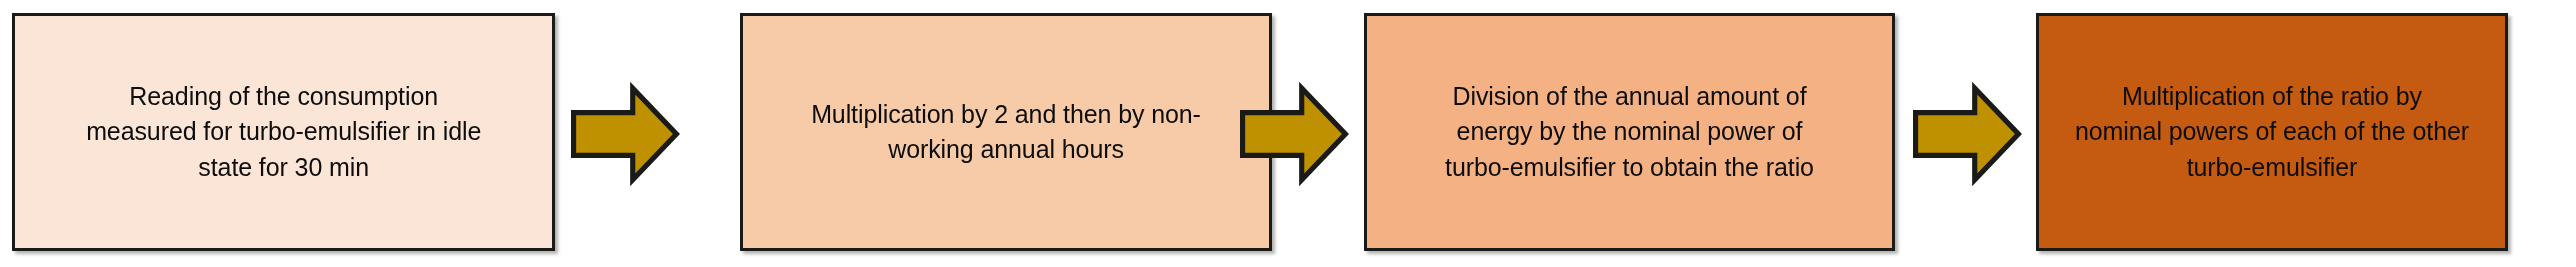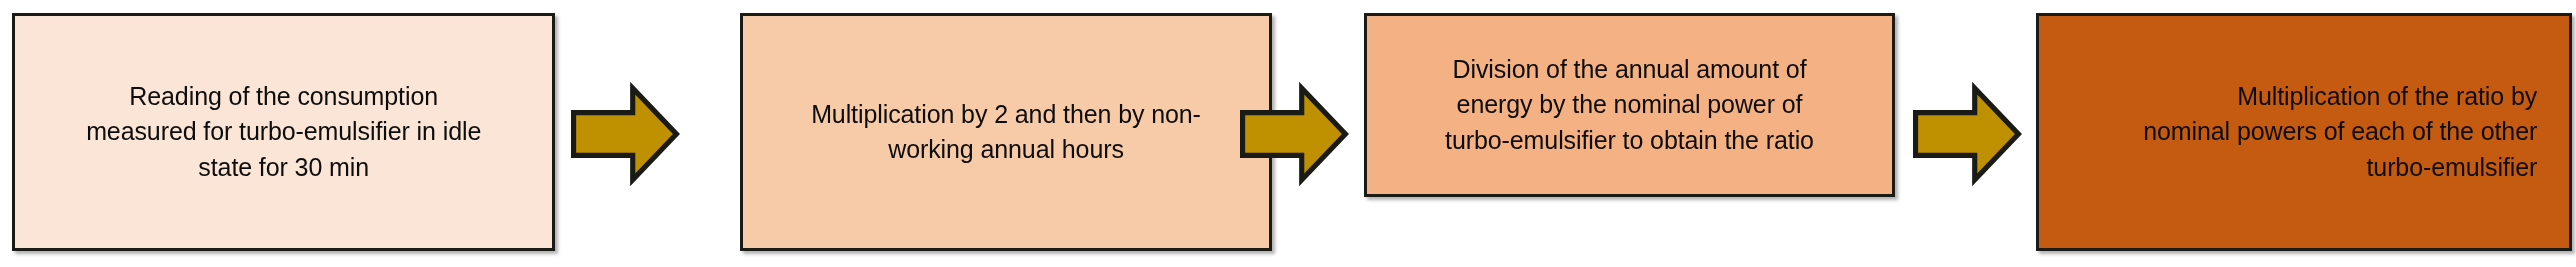--- a/index.html
+++ b/index.html
@@ -34,22 +34,22 @@
     font-family: "Liberation Sans", sans-serif;
     font-size: 25px;
     line-height: 1.42;
     color: #0d0d0d;
     letter-spacing: -0.1px;
     white-space: pre-line;
   }
   
   #box-1 { left: 12.2px;   top: 13px; width: 543px;  height: 238px; }
   #box-2 { left: 695px; top: 13px; width: 532px;  height: 238px; }
-  #box-3 { left: 1364px; top: 13px; width: 531px;  height: 184px; }
-  #box-4 { left: 2036px; top: 13px; width: 536px;  height: 238px; text-align: right; }
+  #box-3 { left: 1364px; top: 13px; width: 531px;  height: 238px; }
+  #box-4 { left: 2036px; top: 13px; width: 472px;  height: 238px; }
 
   .arrow-connector {
     position: absolute;
     top: 83px;
     width: 108px;
     height: 102px;
   }
   #arrow-1 { left: 571px; }
   #arrow-2 { left: 1240px; }
   #arrow-3 { left: 1913px; }

